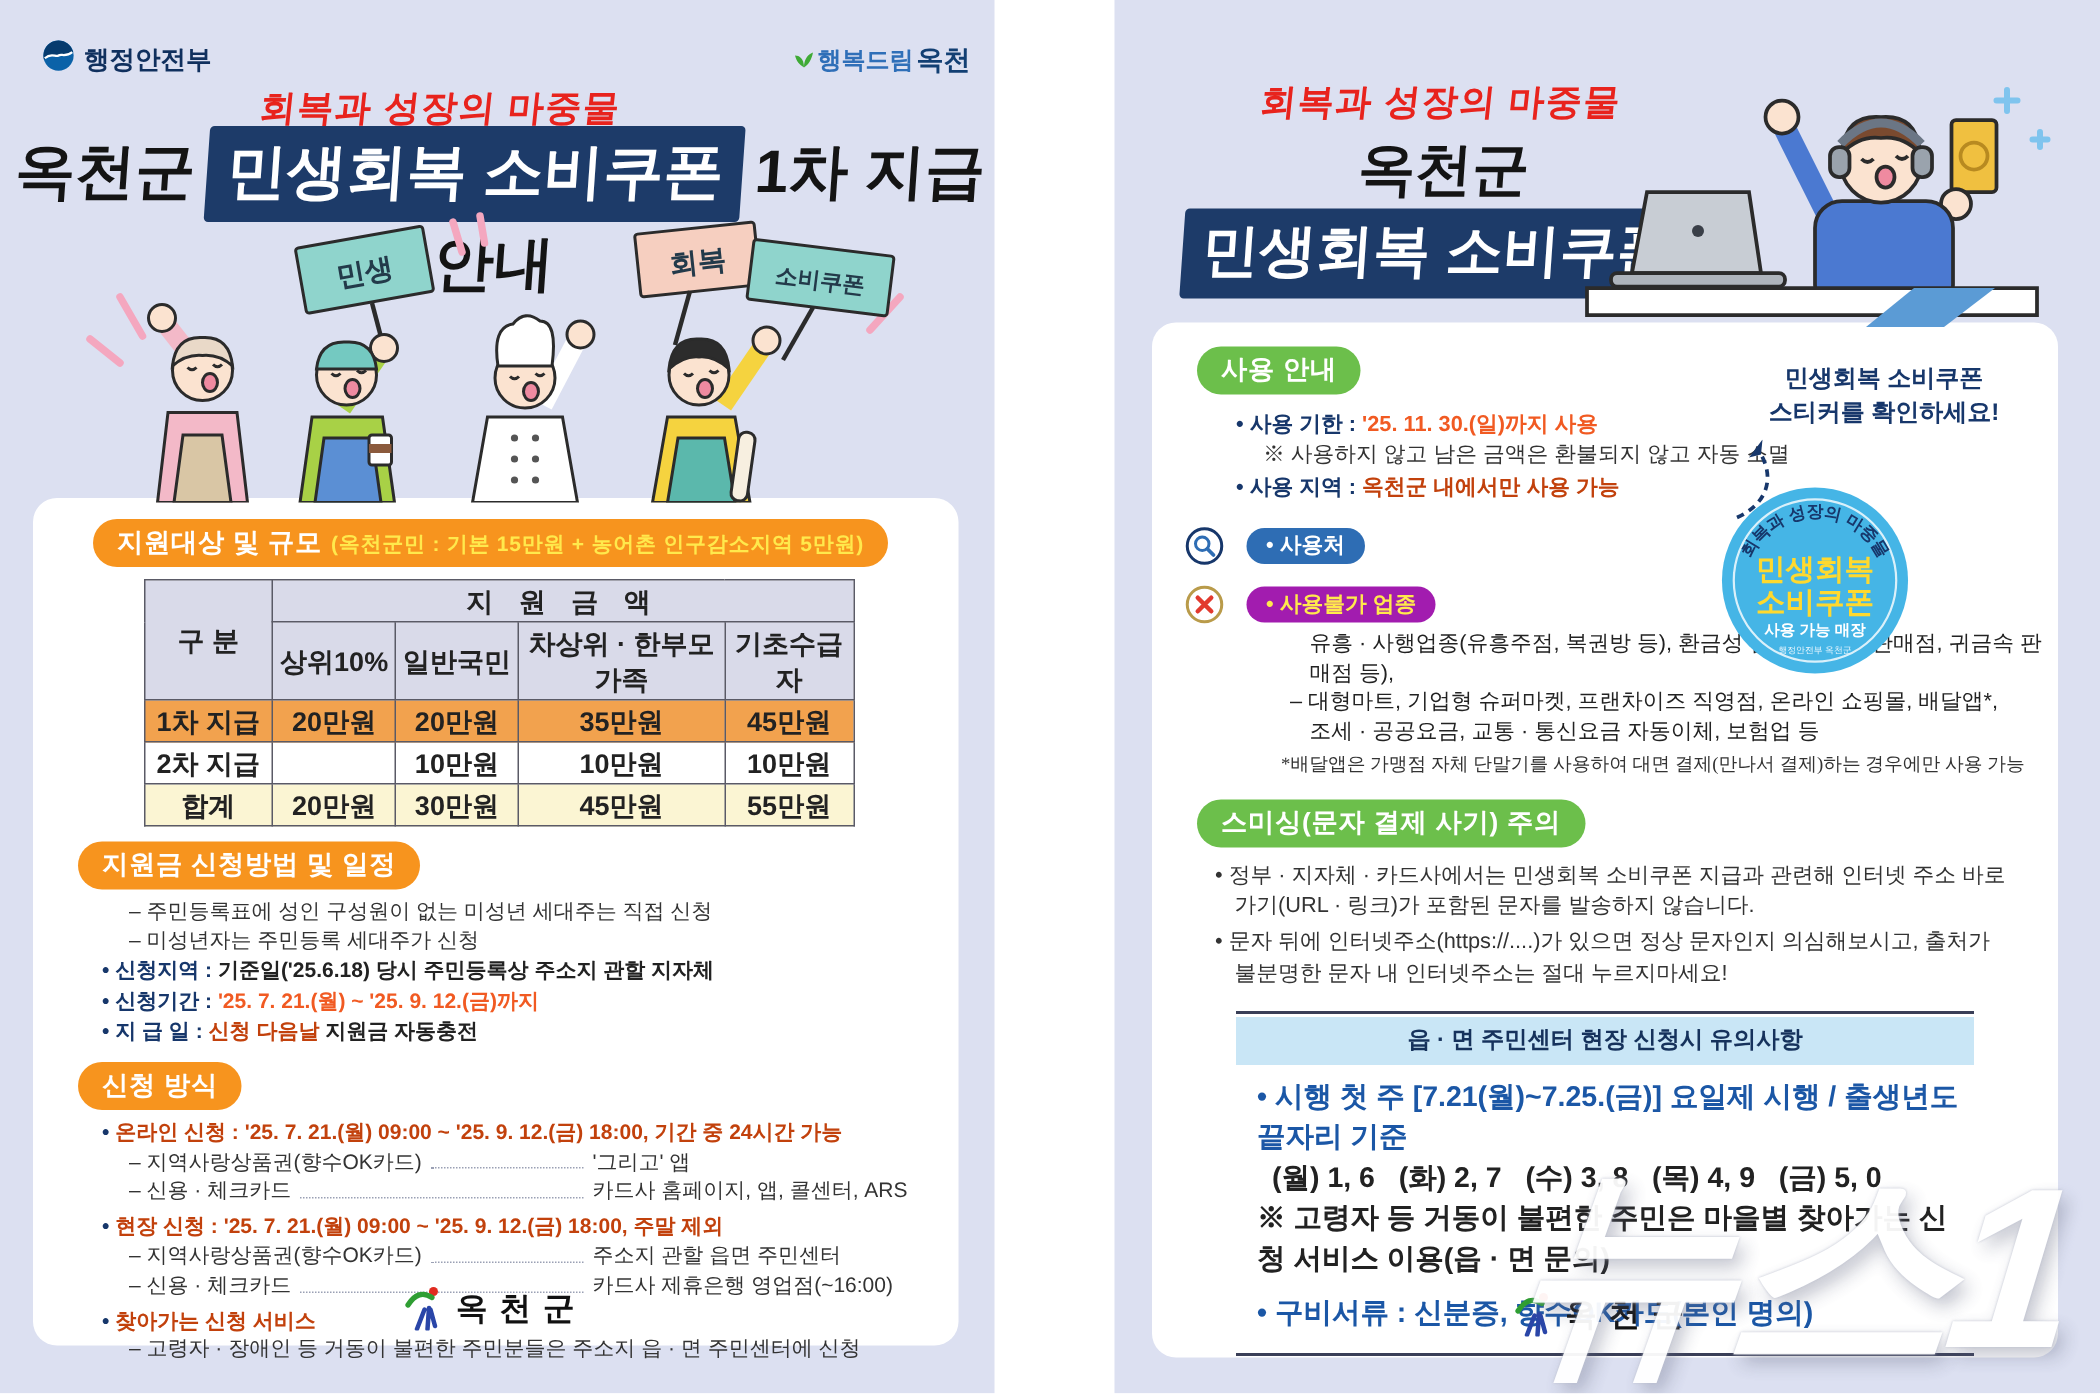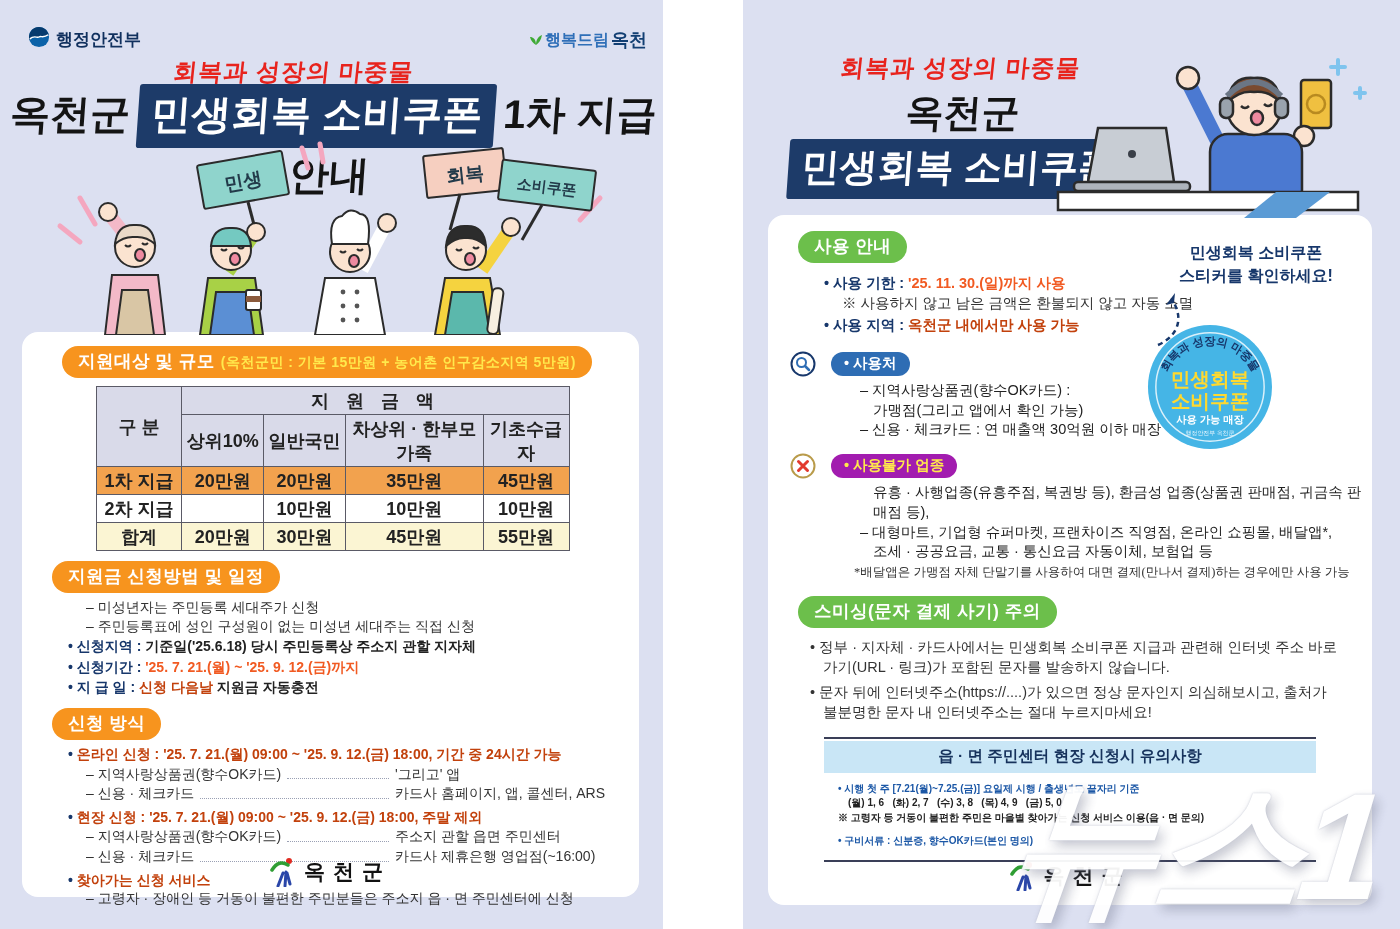--- a/index.html
+++ b/index.html
@@ -81,21 +81,21 @@
   .ind-lines{margin:4px 0 0 92px;font-size:14.5px;line-height:1.36;color:#222;font-weight:500;}
   .ind-lines .ln::first-line{}
   .foot-note{margin:2px 0 0 86px;font-size:12.5px;color:#333;font-family:"Liberation Serif",serif;}
 
   .smish-list{margin:9px 34px 0 42px;font-size:14.5px;line-height:1.4;color:#333;}
   .smish-list .si{padding-left:13px;text-indent:-13px;margin-top:4px;}
   .smish-list .si::before{content:"• ";}
 
   .notice{margin:15px auto 0;width:492px;border-top:2px solid #3a3f58;border-bottom:2px solid #3a3f58;padding-bottom:12px;}
   .notice .band{background:#c9e6f6;text-align:center;font-size:15.5px;font-weight:800;color:#16325c;padding:5px 0 6px;margin-top:2px;}
-  .notice .body{padding:9px 8px 0 14px;font-size:10px;line-height:1.42;}
+  .notice .body{padding:9px 8px 0 14px;font-size:19px;line-height:1.42;}
   .n-blue{color:#1b57a6;font-weight:800;}
   .n-blue::before{content:"• ";}
   .n-dark{color:#222;font-weight:700;margin-left:10px;white-space:pre-wrap;}
   .n-last{margin-top:9px;}
 
   .watermark{position:absolute;left:1008px;top:770px;z-index:60;font-size:152px;font-weight:800;font-style:italic;color:#fff;letter-spacing:-6px;transform:skewX(-6deg);opacity:.95;text-shadow:0 0 2px #b9bdcc,5px 6px 12px rgba(100,105,130,.4);line-height:1;}
 
   .illu-left{position:absolute;left:50px;top:140px;z-index:2;}
   .illu-right{position:absolute;left:295px;top:50px;z-index:3;}
   svg text{font-family:"Liberation Sans",sans-serif;}
@@ -255,22 +255,22 @@
           <td>55만원</td>
         </tr>
       </tbody>
         </table>
 
       <div style="margin-top:10px;">
         <span class="pill">지원금 신청방법 및 일정</span>
       </div>
 
       <div class="blist">
+        <div class="sub">주민등록표에 성인 구성원이 없는 미성년 세대주는 직접 신청</div>
         <div class="sub">미성년자는 주민등록 세대주가 신청</div>
-        <div class="sub">주민등록표에 성인 구성원이 없는 미성년 세대주는 직접 신청</div>
         <div class="b"><span>신청지역 :</span> <span class="dark">기준일('25.6.18) 당시 주민등록상 주소지 관할 지자체</span></div>
         <div class="b"><span>신청기간 :</span> <span class="orange">'25. 7. 21.(월) ~ '25. 9. 12.(금)까지</span></div>
         <div class="b"><span>지 급 일 :</span> <span class="blue">신청 다음날</span><span class="dark"> 지원금 자동충전</span></div>
       </div>
 
       <div style="margin-top:11px;">
         <span class="pill">신청 방식</span>
       </div>
 
       <div class="blist">
@@ -383,25 +383,20 @@
       </svg>
 
       <div class="icon-row" style="margin-top:16px;">
         <svg width="26" height="26" viewBox="0 0 26 26">
           <circle cx="13" cy="13" r="11.5" fill="#fff" stroke="#17376b" stroke-width="2"></circle>
           <circle cx="11.5" cy="11.5" r="4.5" fill="none" stroke="#2e6db4" stroke-width="2"></circle>
           <line x1="15" y1="15" x2="19" y2="19" stroke="#2e6db4" stroke-width="2.5" stroke-linecap="round"></line>
         </svg>
         <span class="mini-pill bluebg">사용처</span>
       </div>
-      <div class="ind-lines">
-        <div class="ln"><span style="margin-right:4px;">–</span><span>지역사랑상품권(향수OK카드) :</span></div>
-        <div class="ln" style="margin-left:13px;">가맹점(그리고 앱에서 확인 가능)</div>
-        <div class="ln"><span style="margin-right:4px;">–</span><span>신용 · 체크카드 : 연 매출액 30억원 이하 매장</span></div>
-      </div>
 
       <div class="icon-row" style="margin-top:13px;">
         <svg width="26" height="26" viewBox="0 0 26 26">
           <circle cx="13" cy="13" r="11.5" fill="#fff" stroke="#b99b4a" stroke-width="2"></circle>
           <path d="M8.5 8.5 L17.5 17.5 M17.5 8.5 L8.5 17.5" stroke="#e23a2e" stroke-width="3" stroke-linecap="round"></path>
         </svg>
         <span class="mini-pill redbg">사용불가 업종</span>
       </div>
       <div class="ind-lines">
         <div class="ln" style="margin-left:13px;">유흥 · 사행업종(유흥주점, 복권방 등), 환금성 업종(상품권 판매점, 귀금속 판매점 등),</div>

